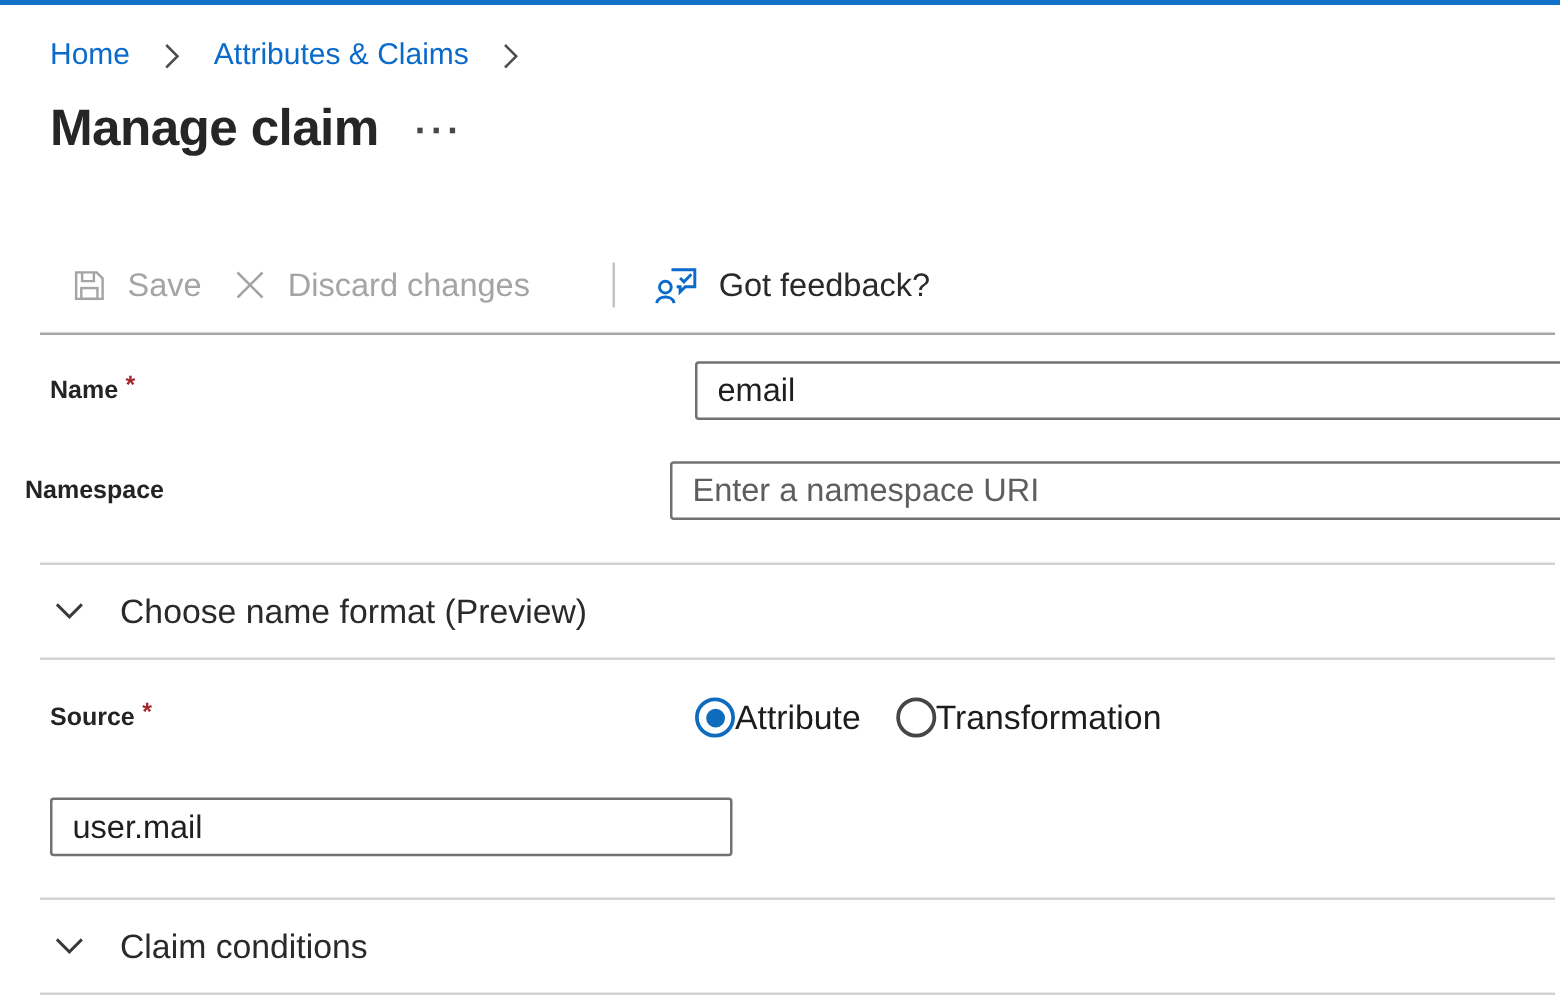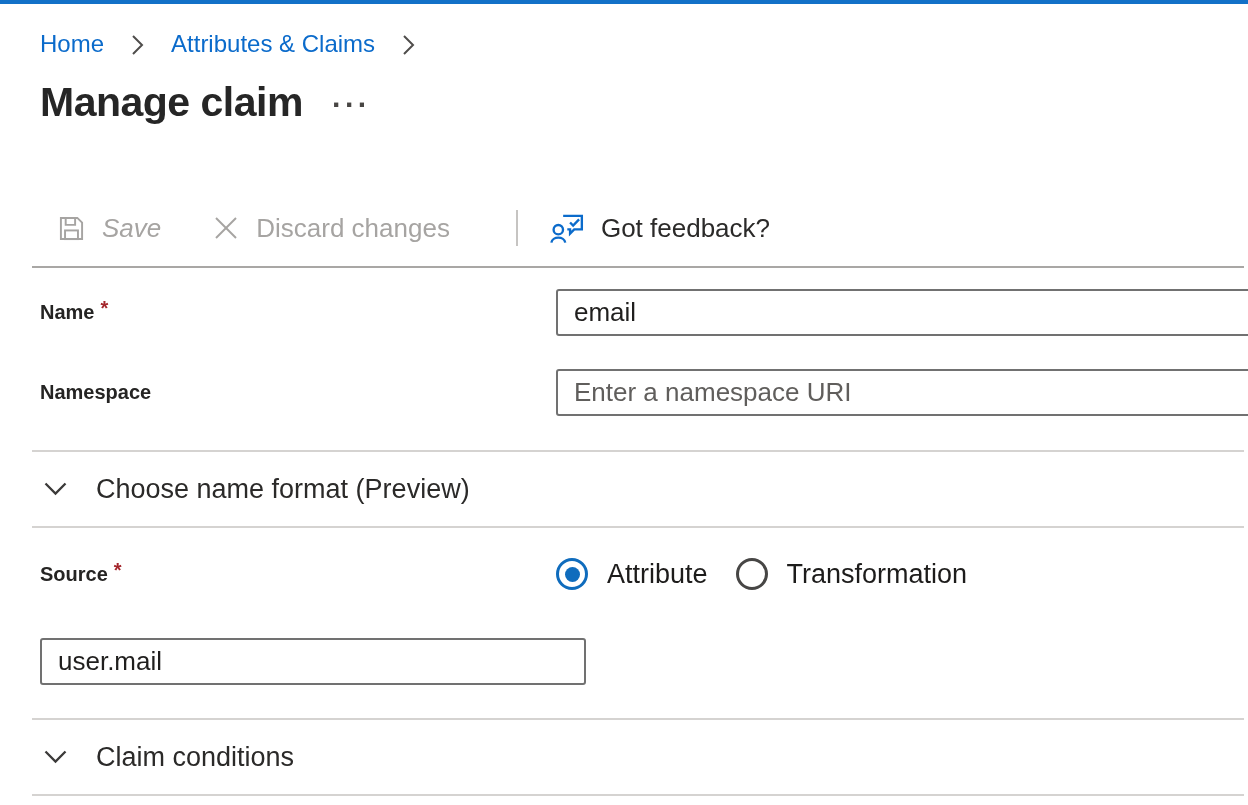--- a/index.html
+++ b/index.html
@@ -16,44 +16,44 @@
   
   .title-row { margin:20px 0 0 40px; display:flex; align-items:center; gap:29px; }
   .title { margin:0; font-size:41px; font-weight:700; color:#262626; letter-spacing:-0.5px; line-height:48px; }
   .more-dots { color:#484644; font-size:30px; font-weight:700; letter-spacing:3px; line-height:20px; cursor:pointer; padding-top:6px; }
 
   
   .toolbar { margin:78px 0 0 56px; height:48px; display:flex; align-items:center; }
   .tb-btn { display:flex; align-items:center; gap:15px; font-size:26px; cursor:pointer; white-space:nowrap; }
   .tb-btn.disabled { color:#a6a4a2; cursor:default; }
   .tb-btn.enabled { color:#2b2a29; }
-  .tb-gap1 { margin-right:50px;font-style:italic; }
+  .tb-gap1 { margin-right:24px; }
   .tb-sep { width:2px; height:36px; background:#c6c4c2; margin:0 32px 0 66px; }
   .divider-strong { height:2px; background:#a9a7a5; margin:14px 4px 0 32px; }
 
   
   .form-row { display:grid; grid-template-columns:516px 1fr; align-items:center; padding-left:40px; }
   .field-label { font-size:20px; color:#252423;font-weight:bold; }
   .req { color:#a4262c; position:relative; top:-4px; margin-left:6px; }
   .text-input { box-sizing:border-box; height:47px; width:calc(100% + 30px); border:2px solid #717171;
                 border-radius:3px; padding:0 16px; font-size:26px; font-family:inherit; color:#201f1e; background:#fff; outline:none; }
   .text-input::placeholder { color:#605e5c; opacity:1; }
   .row-name { margin-top:21px; }
-  .row-namespace { margin-top:33px; }
+  .row-namespace { margin-top:33px;padding-left:20px; }
 
   .divider { height:2px; background:#d5d3d1; margin:0 4px 0 32px; }
   .div-1 { margin-top:34px; }
 
   .section-header { height:74px; display:flex; align-items:center; padding-left:44px; gap:29px;
                     font-size:27px; color:#2b2a29; cursor:pointer; }
 
   
   .row-source { margin-top:26px; height:40px; }
   .radio-group { display:flex; align-items:center; gap:28px; }
-  .radio-option { display:flex; align-items:center; gap:19px; font-size:27px; color:#1d1c1b; cursor:pointer; }
+  .radio-option { display:flex; align-items:center; font-size:27px; color:#1d1c1b; cursor:pointer; }
   .radio-circle { width:32px; height:32px; border-radius:50%; box-sizing:border-box;
                   display:flex; align-items:center; justify-content:center; background:#fff; }
   .radio-circle.selected { border:3px solid #0f6cbd; }
   .radio-circle.selected .dot { width:15px; height:15px; border-radius:50%; background:#0f6cbd; }
   .radio-circle.unselected { border:3px solid #474645; }
 
   .row-source-attr { margin-top:44px; }
   .div-2 { margin-top:33px; }
 </style>
 </head>

